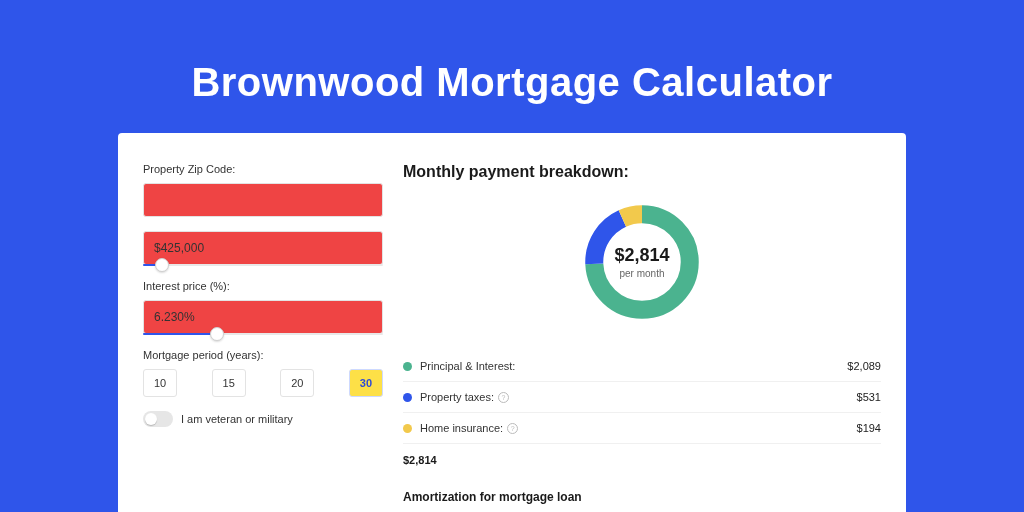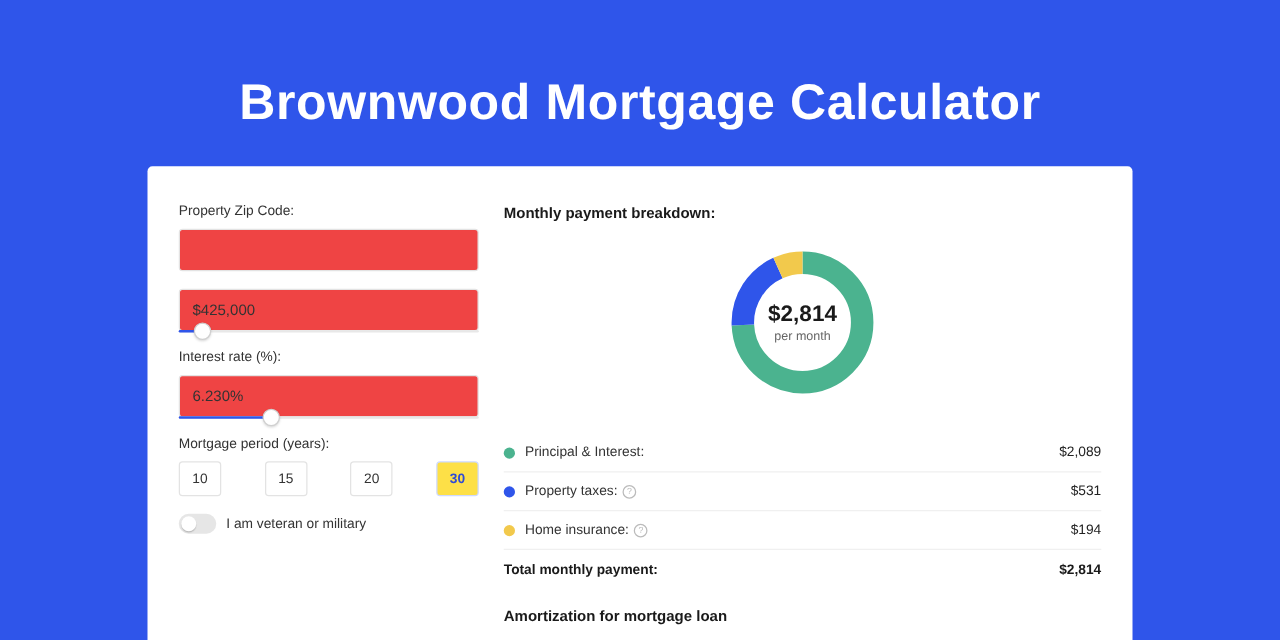--- a/index.html
+++ b/index.html
@@ -55,21 +55,21 @@
   .period-btn.active { background:#fde047; border-color:#cdd9ff; color:#2f4bd6; font-weight:600; }
   .toggle-row { display:flex; align-items:center; gap:8px; margin-top:14px; }
   .toggle {
     width:30px; height:16px; border-radius:10px; background:#e6e6e6; position:relative;
   }
   .toggle-knob {
     position:absolute; left:2px; top:2px; width:12px; height:12px; border-radius:50%;
     background:#fff; box-shadow:0 1px 1px rgba(0,0,0,.2);
   }
   .toggle-label { font-size:11px; color:#333; }
-  .breakdown-title { font-size:12px; font-weight:700; color:#1a1a1a; margin-bottom:18px; }
+  .breakdown-title { font-size:16px; font-weight:700; color:#1a1a1a; margin-bottom:18px; }
   .donut-wrap { display:flex; justify-content:center; margin-bottom:26px; }
   .donut { position:relative; width:126px; height:126px; }
   .donut svg { transform: rotate(-90deg); }
   .donut-center {
     position:absolute; inset:0; display:flex; flex-direction:column;
     align-items:center; justify-content:center;
   }
   .donut-amount { font-size:18px; font-weight:700; color:#1a1a1a; }
   .donut-sub { font-size:10px; color:#666; margin-top:2px; }
   .legend-row {
@@ -109,21 +109,21 @@
     <div class="field-group">
       <input class="text-input" value="$425,000" style="">
       <div class="slider-track">
         <div class="slider-fill" style="width:8%"></div>
         <div class="slider-thumb" style="left:8%"></div>
       </div>
     </div>
 
 
     <div class="field-group">
-      <label class="field-label">Interest rate (%):</label>
+      <label class="field-label">Interest price (%):</label>
       <input class="text-input" value="6.230%" style="">
       <div class="slider-track">
         <div class="slider-fill" style="width:31%"></div>
         <div class="slider-thumb" style="left:31%"></div>
       </div>
     </div>
 
     <div class="field-group" style="margin-bottom:6px">
       <label class="field-label">Mortgage period (years):</label>
       <div class="period-row">
@@ -182,21 +182,20 @@
     <div class="legend-row">
       <span class="legend-dot" style="background:#f2c94c"></span>
       <span class="legend-label">
         <span>Home insurance:</span>
         <span class="info-icon">?</span>
       </span>
       <span class="legend-val">$194</span>
     </div>
 
     <div class="total-row">
-      <span class="t-label">Total monthly payment:</span>
       <span>$2,814</span>
     </div>
 
     <div class="amort-title">Amortization for mortgage loan</div>
     <div class="amort-text">Amortization for a mortgage loan refers to the gradual repayment of the loan principal and interest over a specified</div>
 
   </div>
 
 </div>
 

